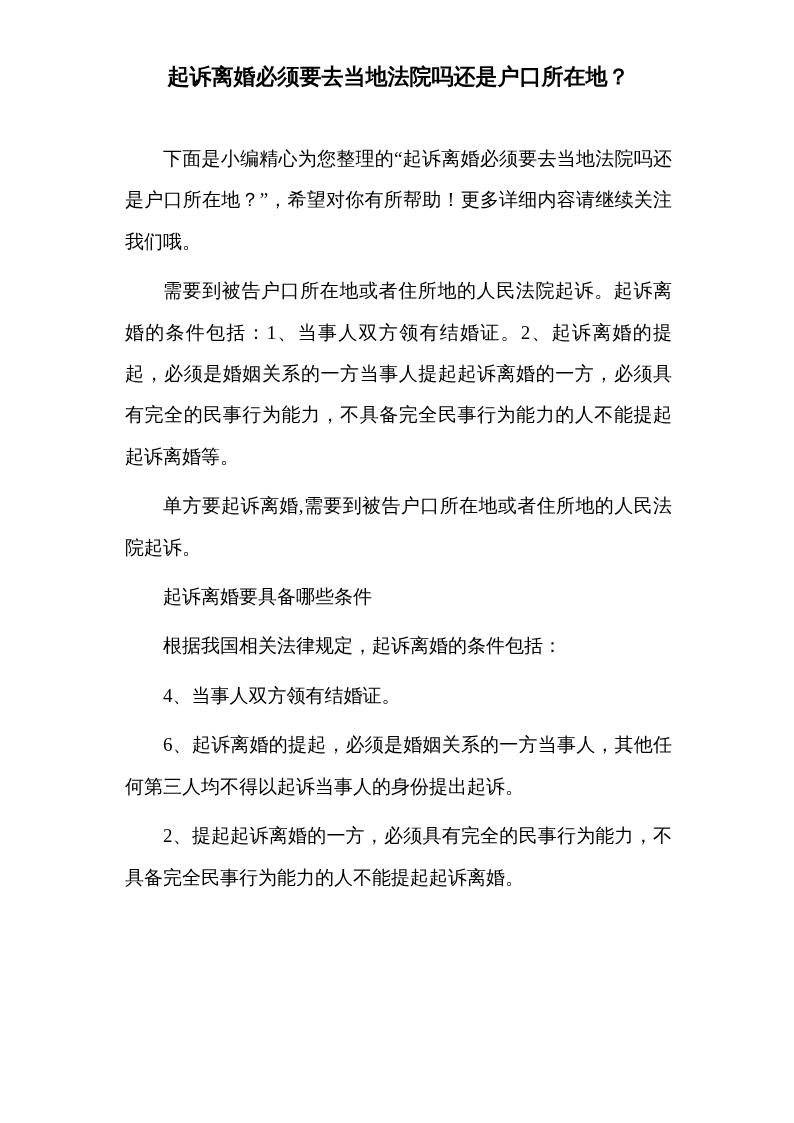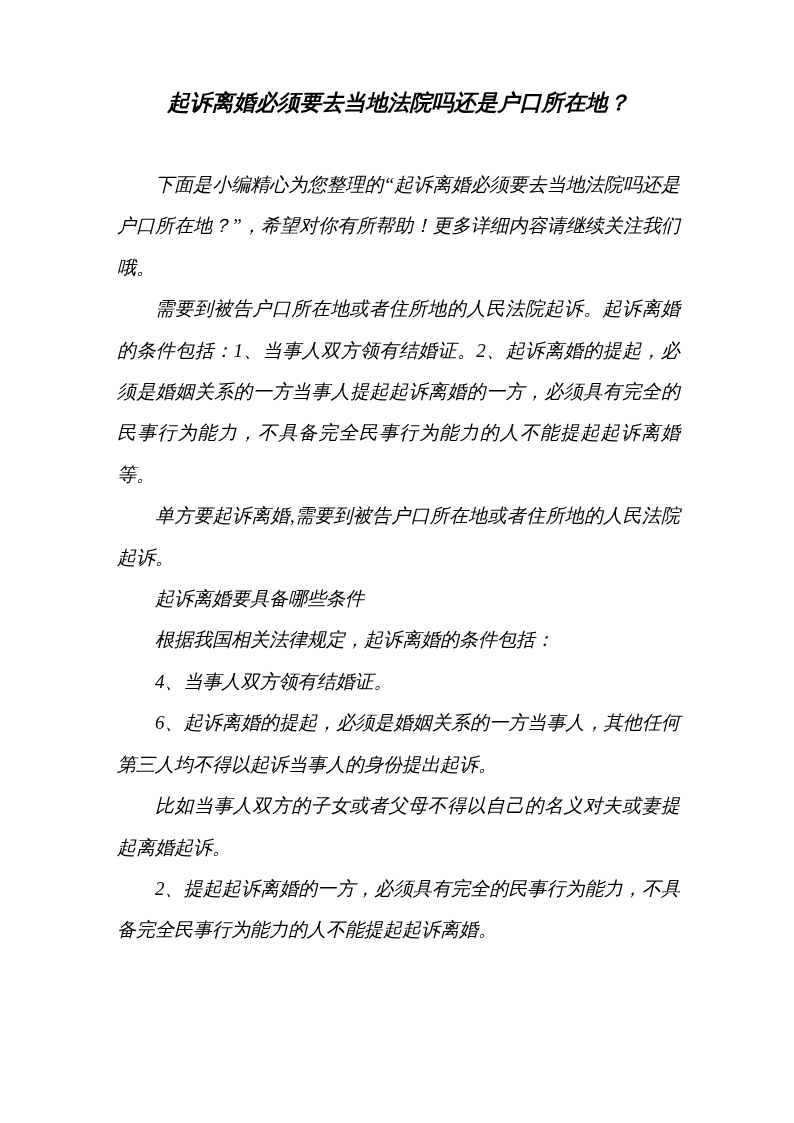--- a/index.html
+++ b/index.html
@@ -10,37 +10,36 @@
   .page {
     position: relative;
     width: 794px;
     height: 1123px;
     background: #ffffff;
     overflow: hidden;
     box-sizing: border-box;
   }
   .content {
     box-sizing: border-box;
-    padding: 82px 114px 0 117px;
+    padding: 56px 114px 0 117px;
     color: #000000;
     font-family: "Liberation Serif", "DejaVu Serif", serif;
-    font-style: italic;
   }
   .doc-title {
     font-size: 22px;
     font-weight: bold;
     line-height: 41px;
     text-align: center;
     margin: 0 0 41px 0;
     letter-spacing: 0px;
   }
   p.body-para {
     font-size: 19px;
     line-height: 41.4px;
-    margin: 0;
+    margin: 8px;
     text-align: justify;
     text-indent: 38px;
     word-break: break-all;
     letter-spacing: 0px;
   }
 </style>
 </head>
 <body>
 
 <div class="page">
@@ -55,18 +54,17 @@
     <p class="body-para">单方要起诉离婚,需要到被告户口所在地或者住所地的人民法院起诉。</p>
 
     <p class="body-para">起诉离婚要具备哪些条件</p>
 
     <p class="body-para">根据我国相关法律规定，起诉离婚的条件包括：</p>
 
     <p class="body-para">4、当事人双方领有结婚证。</p>
 
     <p class="body-para">6、起诉离婚的提起，必须是婚姻关系的一方当事人，其他任何第三人均不得以起诉当事人的身份提出起诉。</p>
 
-    <p class="body-para">比如当事人双方的子女或者父母不得以自己的名义对夫或妻提起离婚起诉。</p>
 
     <p class="body-para">2、提起起诉离婚的一方，必须具有完全的民事行为能力，不具备完全民事行为能力的人不能提起起诉离婚。</p>
 
   </div>
 </div>
 
 </body></html>

